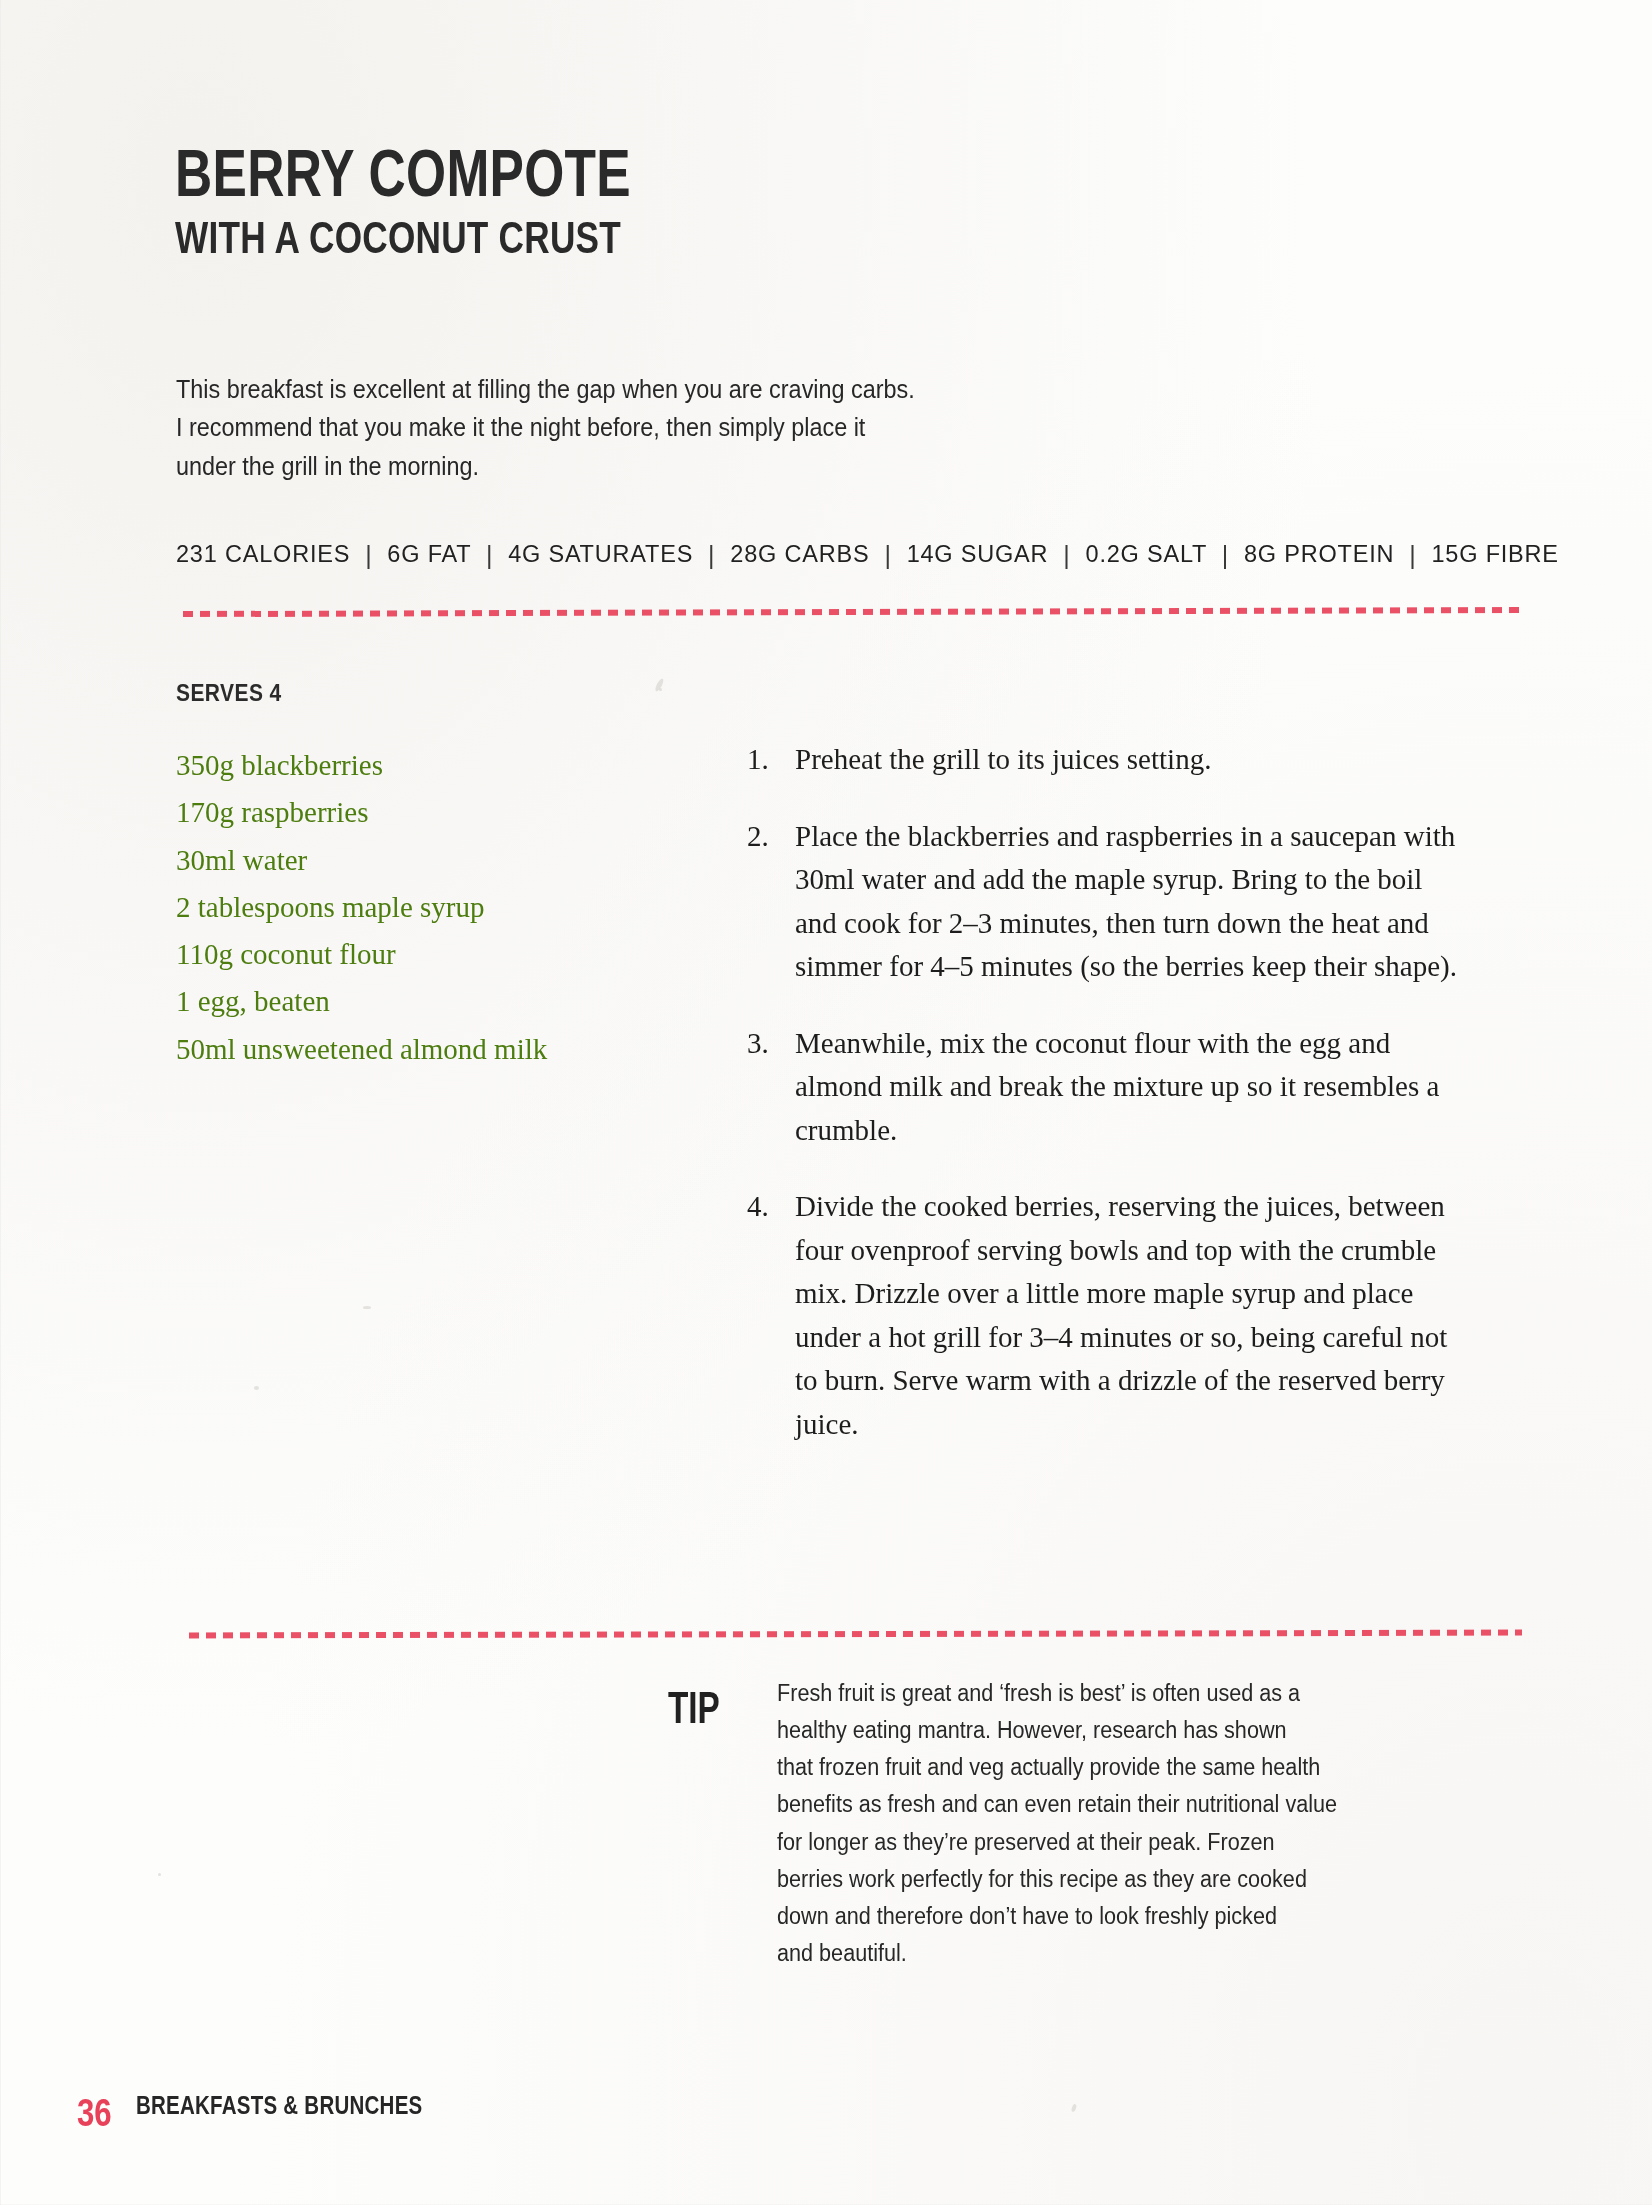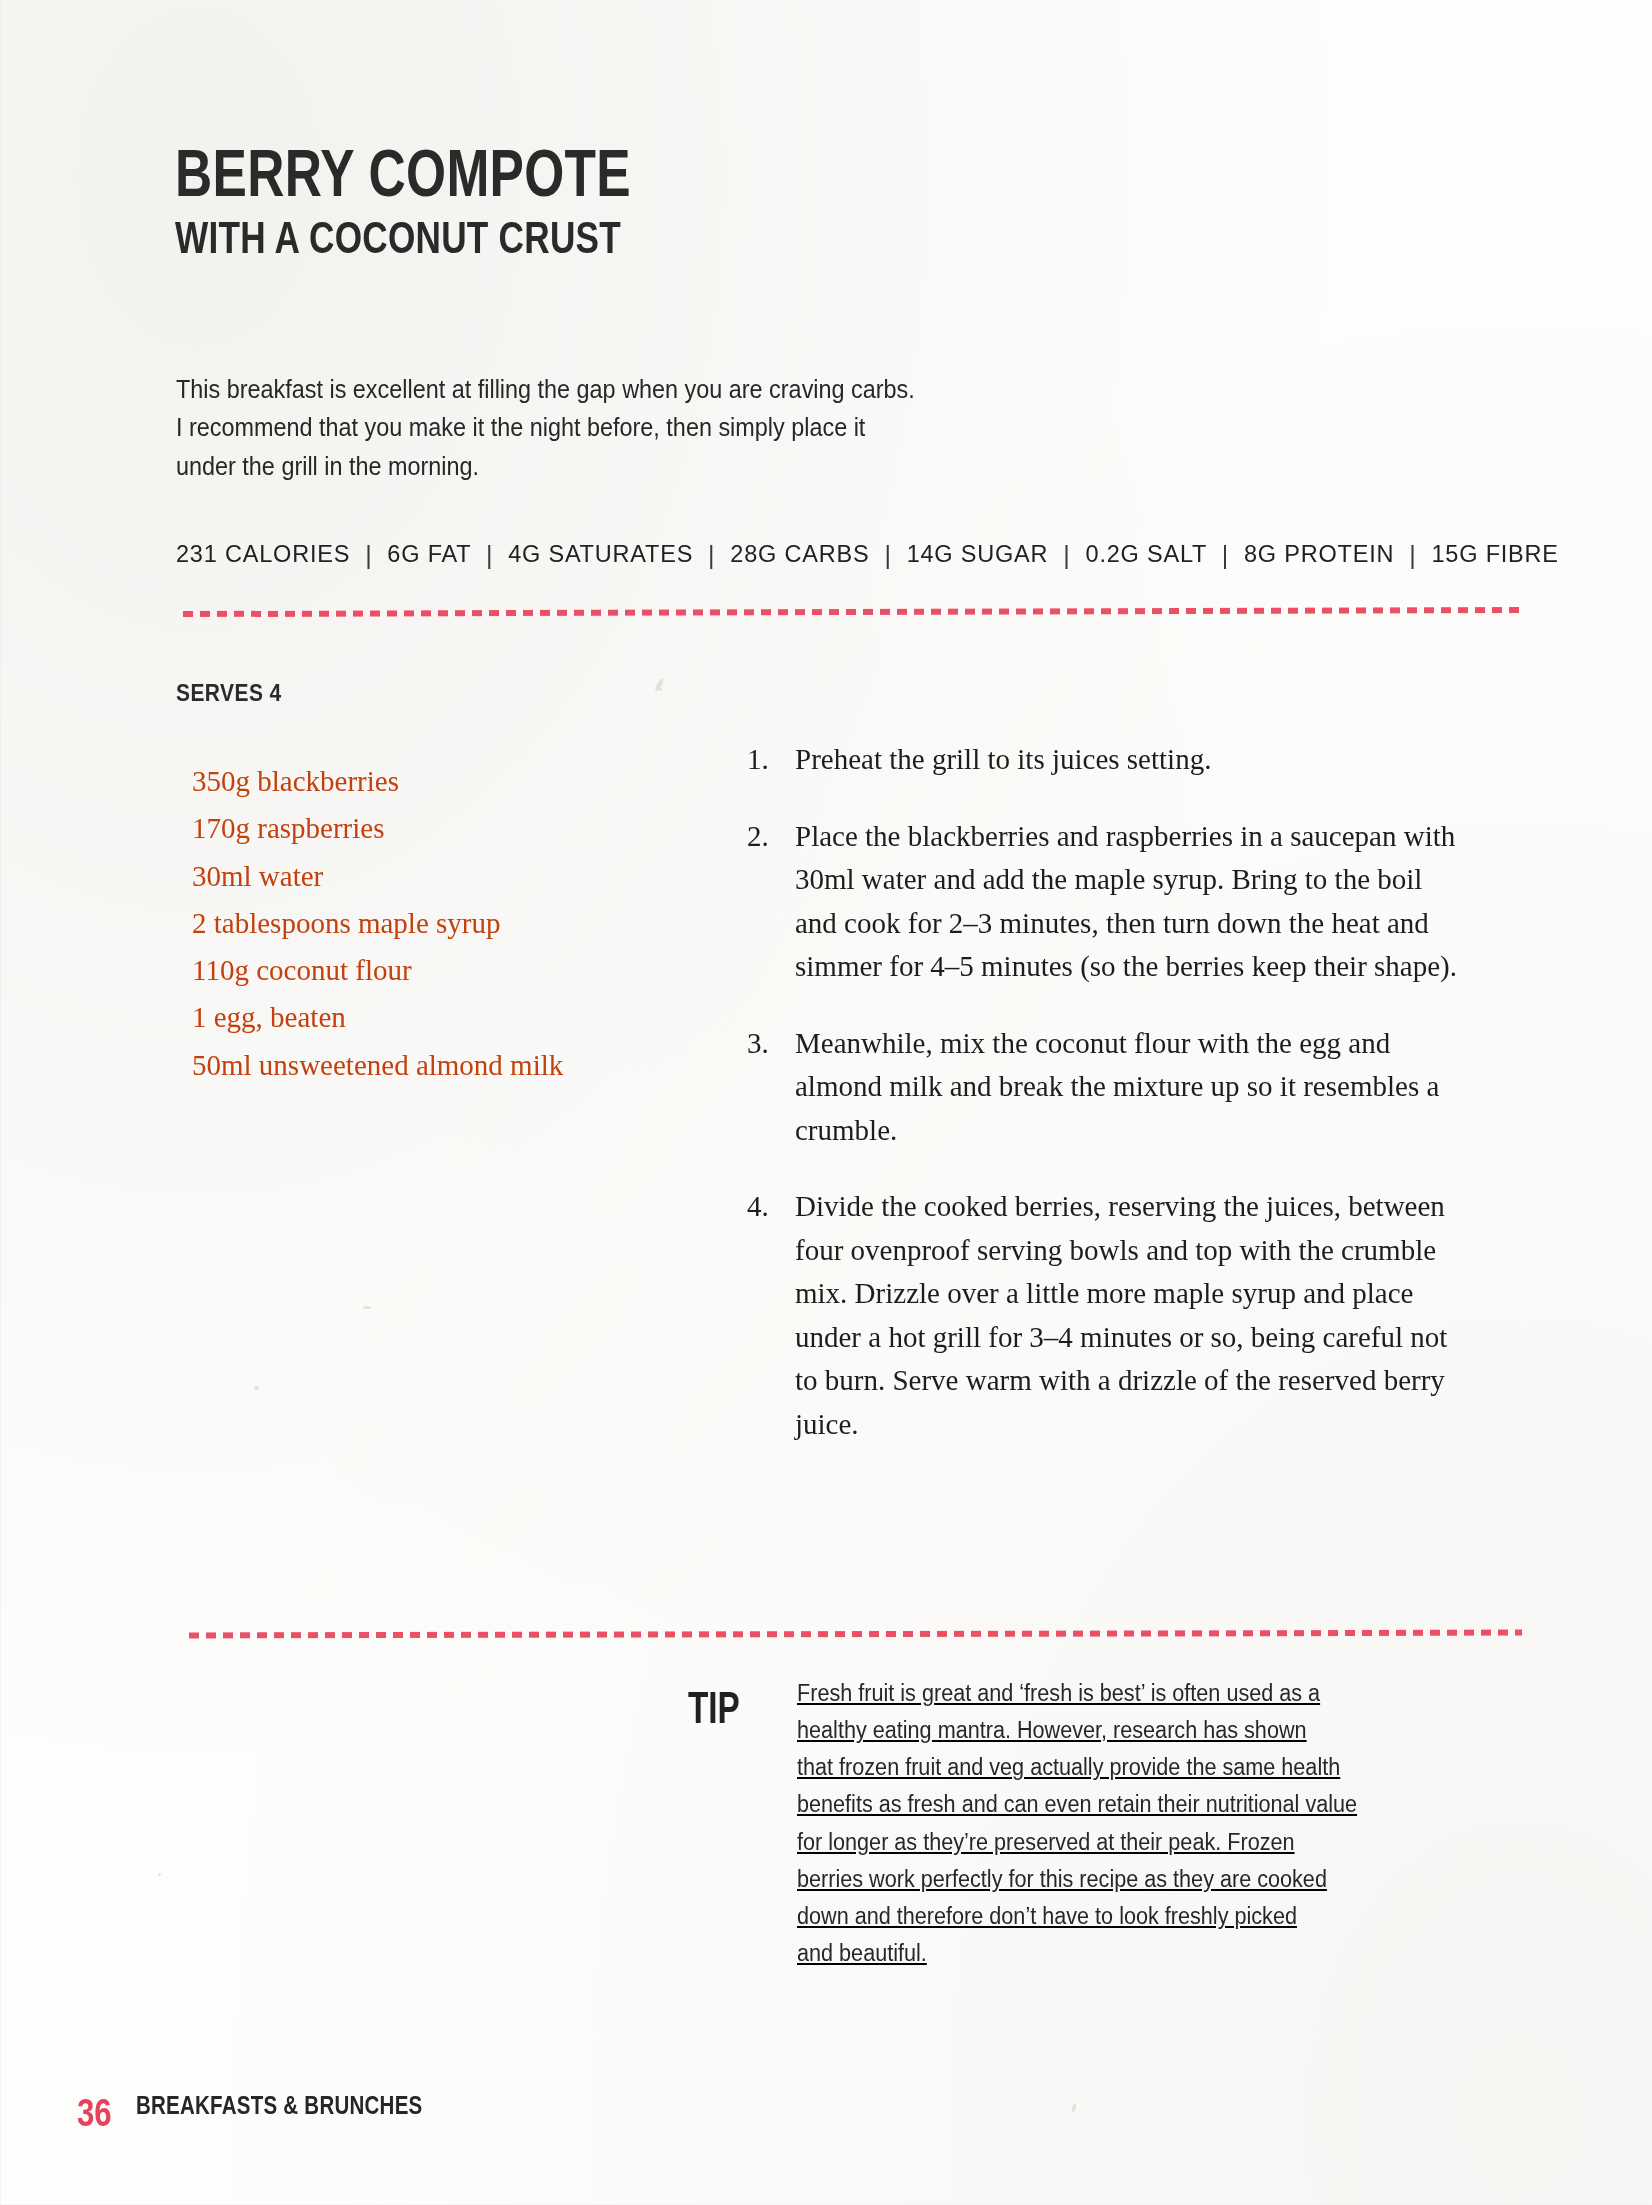--- a/index.html
+++ b/index.html
@@ -135,23 +135,23 @@
 
   
   .ingredients {
     position: absolute;
     left: 176px;
     top: 742px;
     width: 471px;
     font-family: "Liberation Serif", serif;
     font-size: 29px;
     line-height: 1.63;
-    color: #c2410c;
+    color: #4d7c0f;
     list-style: none;
-    margin: 16px;
+    margin: 0;
     padding: 0;
   }
   .ingredients li { margin: 0; padding: 0; text-indent: 0; }
 
   
   .method {
     position: absolute;
     left: 747px;
     top: 738px;
     width: 723px;
@@ -175,21 +175,21 @@
     left: 0;
     top: 0;
     width: 35px;
     text-align: left;
     font-family: "Liberation Serif", serif;
     font-size: 29px;
     color: #1d1d1d;
   }
 
   
-  .tip-wrap { position: absolute; left: 688px; top: 1675px; width: 807px; text-decoration: underline; }
+  .tip-wrap { position: absolute; left: 668px; top: 1675px; width: 807px; }
   .tip-label {
     position: absolute;
     left: 0;
     top: 6.7px;
     font-family: "Liberation Sans Narrow", "Liberation Sans", sans-serif;
     font-weight: 700;
     font-size: 45px;
     letter-spacing: 0px;
     color: #212121;
     transform: scaleX(0.74);

